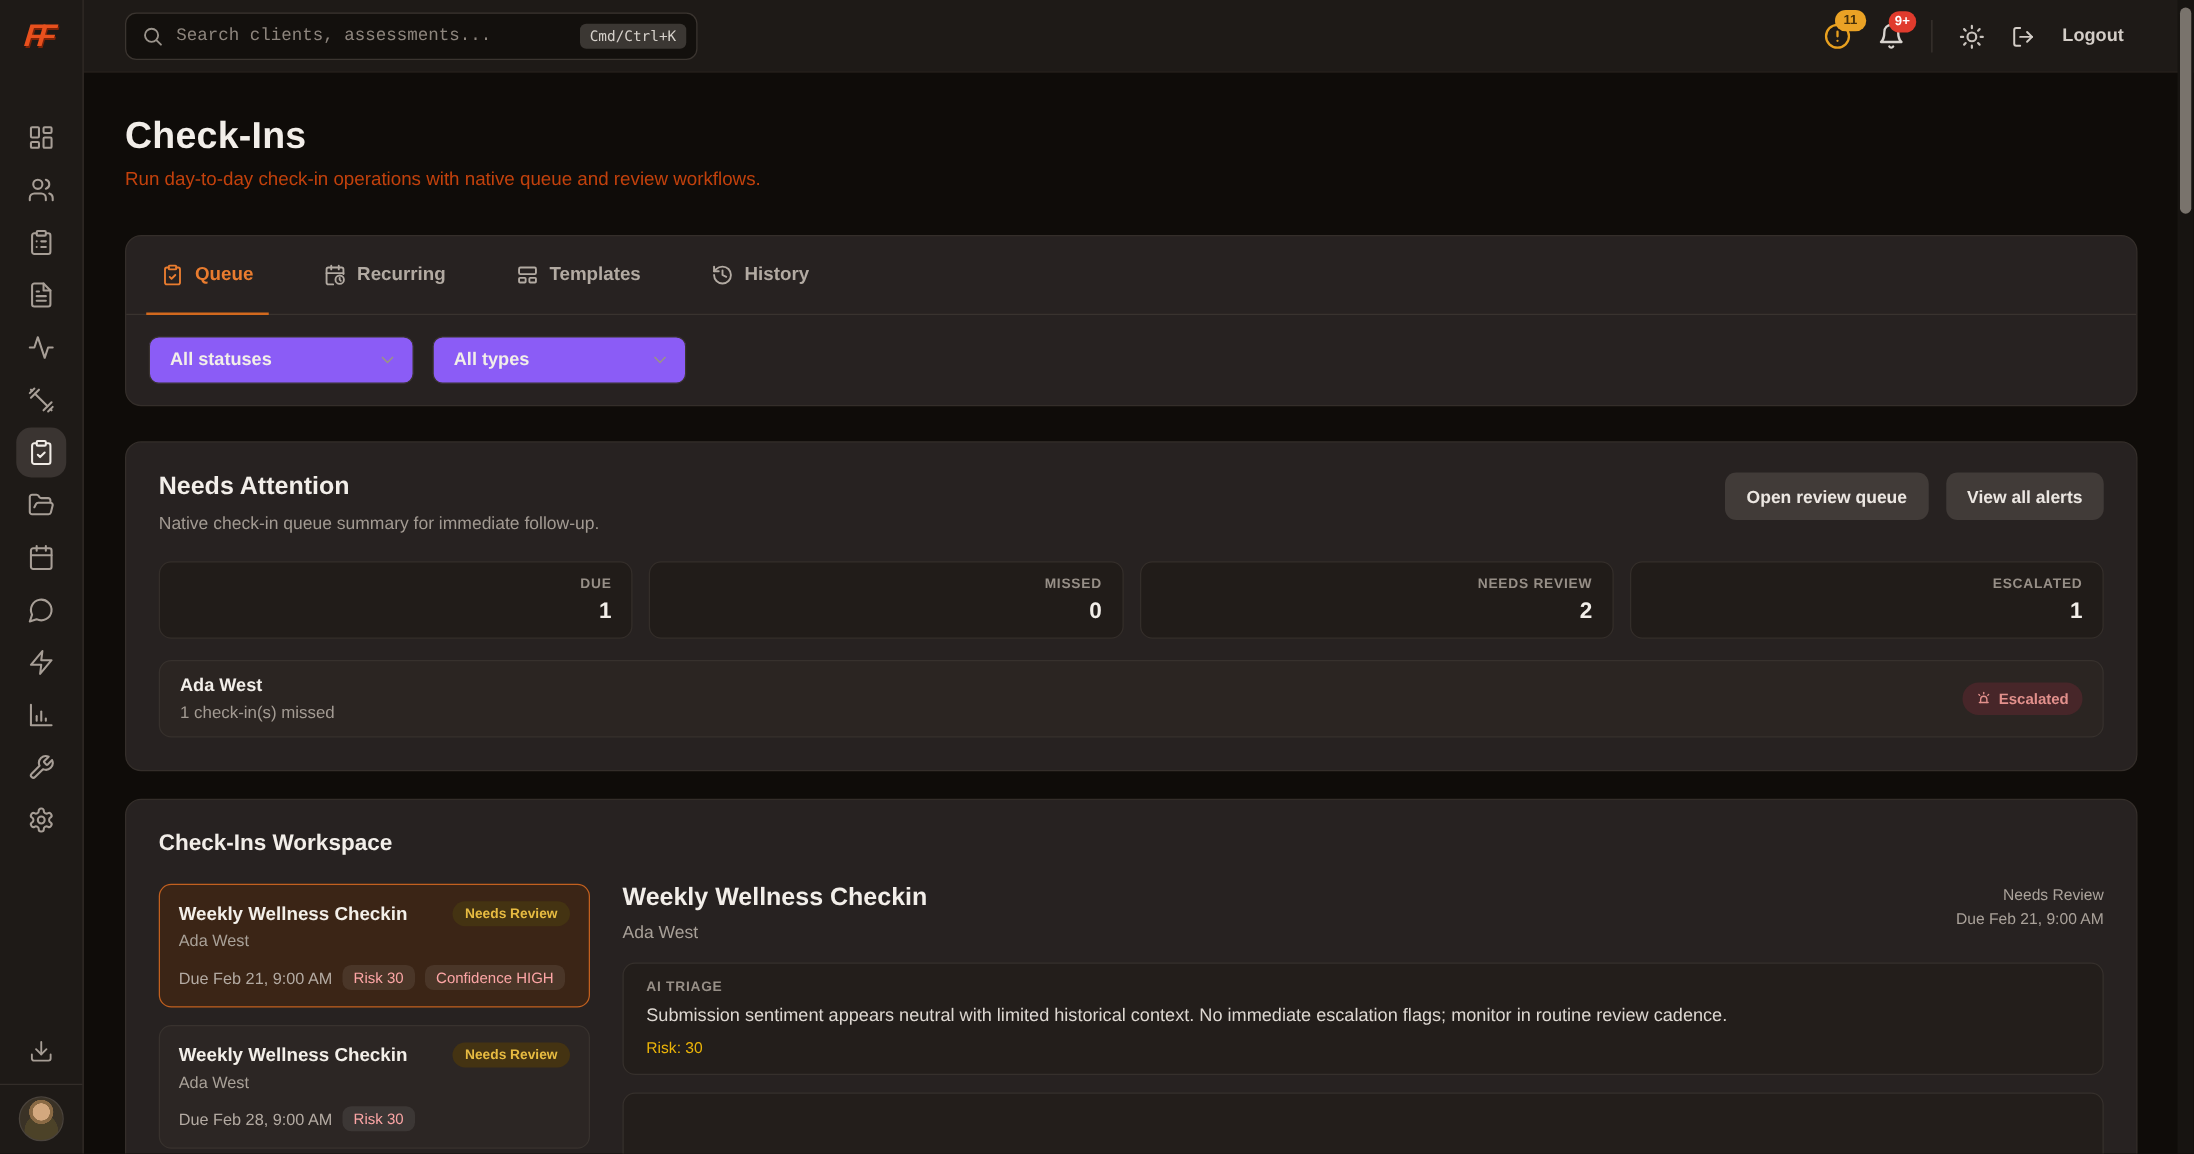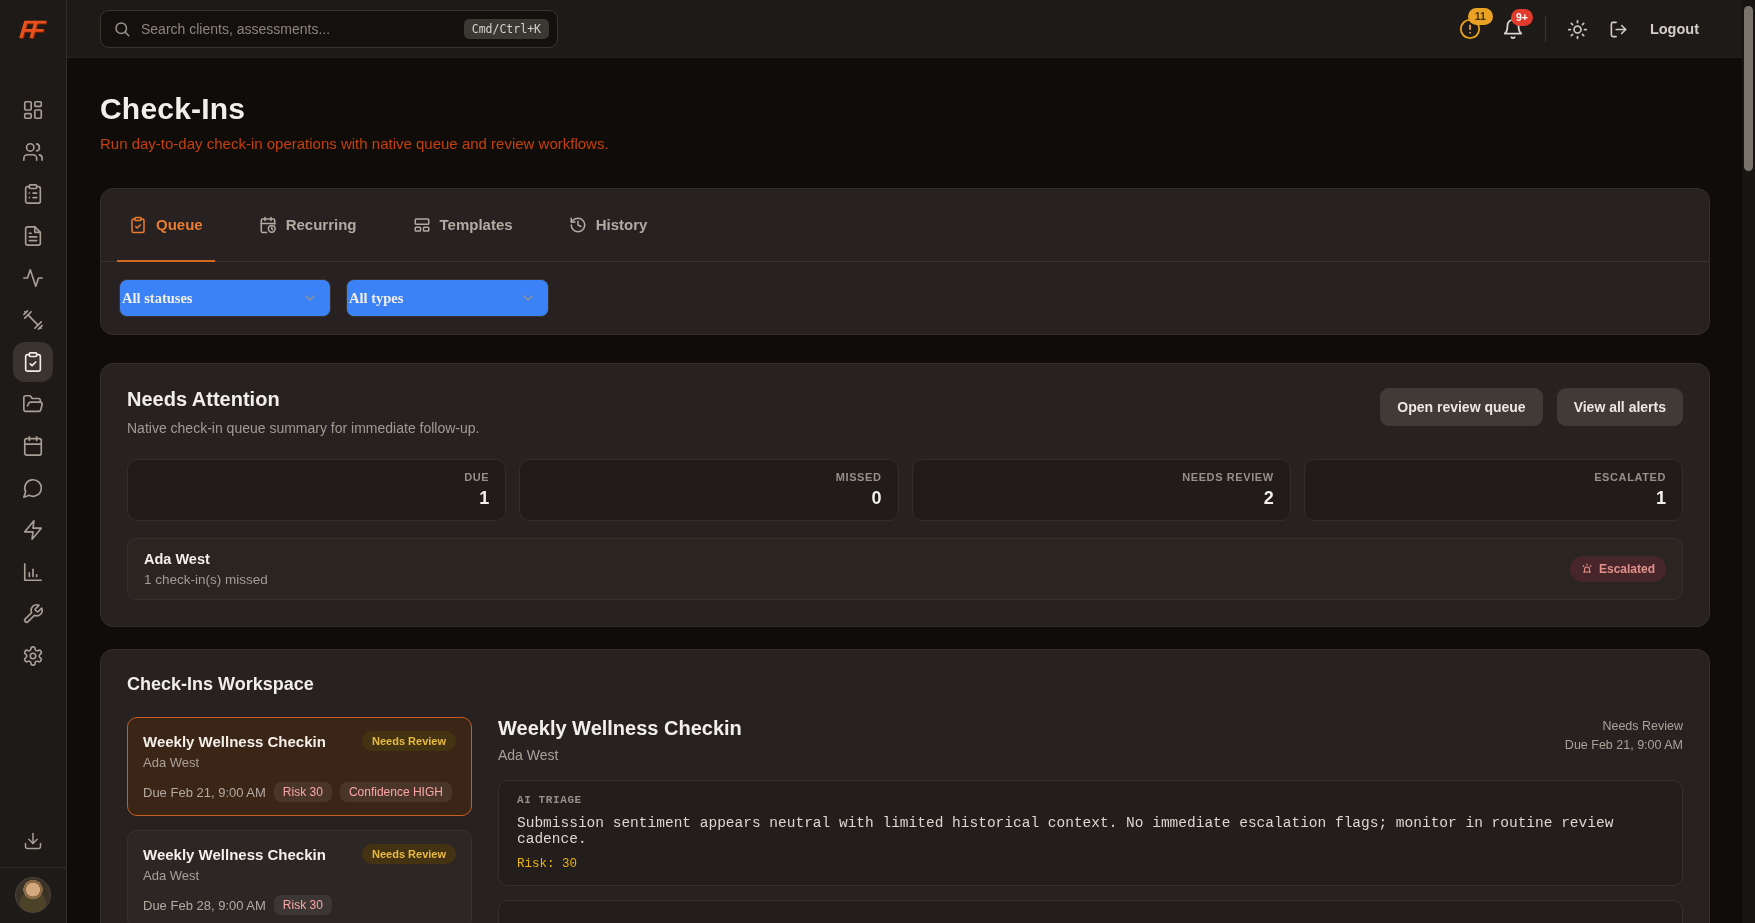--- a/index.html
+++ b/index.html
@@ -49,21 +49,21 @@
     background:#1e1a17; border-bottom:1px solid #26211d; z-index:5;
   }
   .search {
     position:absolute; left:33px; top:10px; width:458px; height:38px;
     background:#13100d; border:1px solid #3b3530; border-radius:9px;
     display:flex; align-items:center; gap:10px; padding:0 8px 0 12px;
   }
   .search svg { color:#9a938b; flex:none; }
   .search input {
     flex:1; background:transparent; border:none; outline:none;
-    color:#d8d2cc; font-size:14px; font-family:Liberation Sans, sans-serif;
+    color:#d8d2cc; font-size:14px; font-family:Liberation Mono, monospace;
   }
   .search input::placeholder { color:#8d857d; }
   .kbd {
     background:#3b3733; color:#d6d1cb; border-radius:5px;
     font-family:"DejaVu Sans Mono", monospace; font-size:11.5px; padding:3px 8px;
   }
   .topbar-right {
     position:absolute; right:56px; top:0; height:58px;
     display:flex; align-items:center; gap:21px;
   }
@@ -88,33 +88,33 @@
   }
   .page-title { font-size:30px; font-weight:800; letter-spacing:.2px; }
   .page-sub { margin-top:9px; font-size:15px; color:#c2410c; }
 
   .card {
     background:#272221; border:1px solid #342e2a; border-radius:13px;
   }
   .tabs-card { margin-top:36px; }
   .tab-bar {
     display:flex; align-items:stretch; gap:32px; padding:0 16px;
-    border-bottom:1px solid #39332f; height:73px;
+    border-bottom:1px solid #39332f; height:63px;
   }
   .tab {
     display:flex; align-items:center; gap:9px; padding:0 12px;
     font-size:15px; font-weight:600; color:#b2aaa2; cursor:pointer;
     border-bottom:2px solid transparent; margin-bottom:-1px;
   }
   .tab.active { color:#e97c2f; border-bottom-color:#d2691e; }
   .filters { display:flex; gap:15px; padding:17px 18px; }
   .select {
-    height:38px; background:#3b82f6; border:1px solid #39332f; border-radius:8px;
+    height:38px; background:#8b5cf6; border:1px solid #39332f; border-radius:8px;
     display:flex; align-items:center; justify-content:space-between;
-    padding:0 12px 0 2px; cursor:pointer;font-family:Liberation Serif, serif;
+    padding:0 12px 0 16px; cursor:pointer;
   }
   .select .sel-label { font-size:14.5px; font-weight:bold; color:#f2eee9; }
   .select svg { color:#9a928a; }
   .sel-status { width:212px; } .sel-type { width:203px; }
 
   .attention-card { margin-top:28px; padding:24px 26px 26px; }
   .att-head { display:flex; justify-content:space-between; align-items:flex-start; }
   .att-title { font-size:20px; font-weight:bold; }
   .att-sub { margin-top:9px; font-size:14px; color:#a29a92; }
   .att-actions { display:flex; gap:14px; }
@@ -165,21 +165,20 @@
   }
 
   .detail-col { flex:1; min-width:0; }
   .detail-head { display:flex; justify-content:space-between; align-items:flex-start; }
   .detail-title { font-size:20px; font-weight:bold; }
   .detail-client { margin-top:7px; font-size:14px; color:#a8a098; }
   .detail-meta { text-align:right; font-size:12.5px; color:#aaa29a; line-height:1.5; }
   .triage-box {
     margin-top:17px; background:#231e1b; border:1px solid #36302c; border-radius:10px;
     padding:13px 18px 14px;
-    font-family:Liberation Mono, monospace;
   }
   .triage-label { font-size:11px; font-weight:600; letter-spacing:.6px; color:#978f87; }
   .triage-text { margin-top:9px; font-size:14.5px; color:#ddd7d1; }
   .triage-risk { margin-top:10px; font-size:12.5px; color:#eab308; }
   .stub-box {
     margin-top:14px; background:#231e1b; border:1px solid #36302c; border-radius:10px; height:80px;
   }
 </style>
 </head>
 <body>

